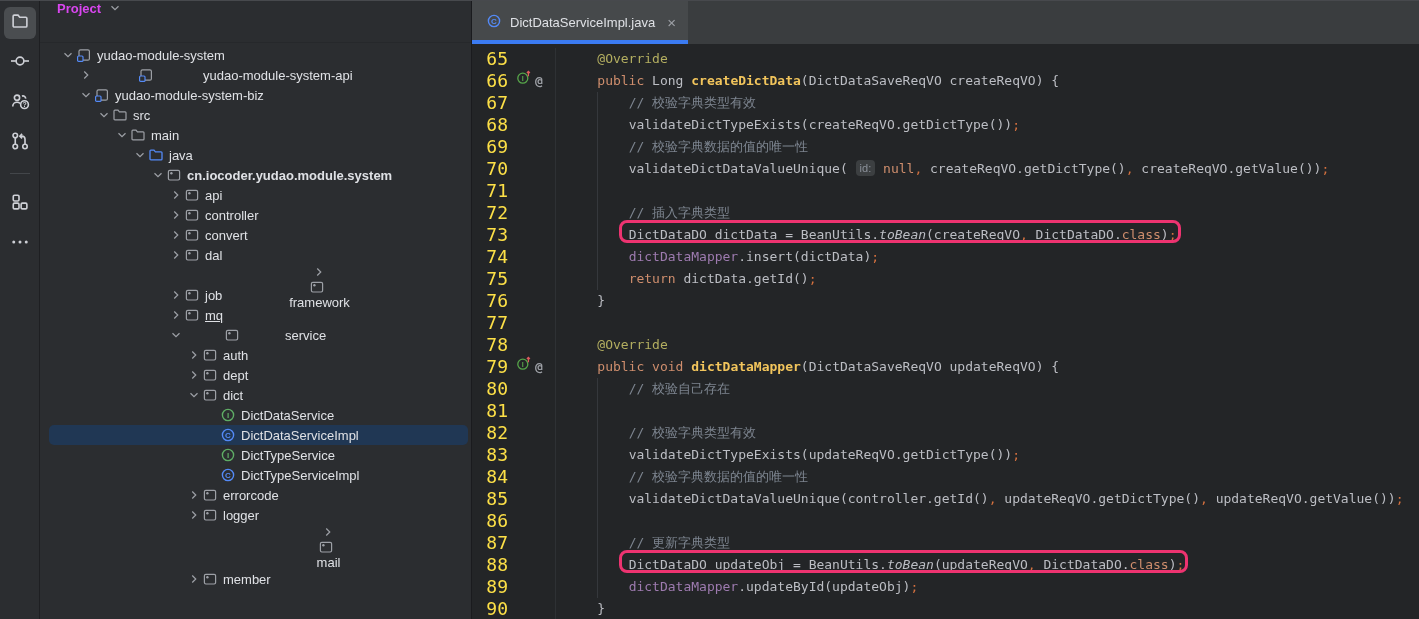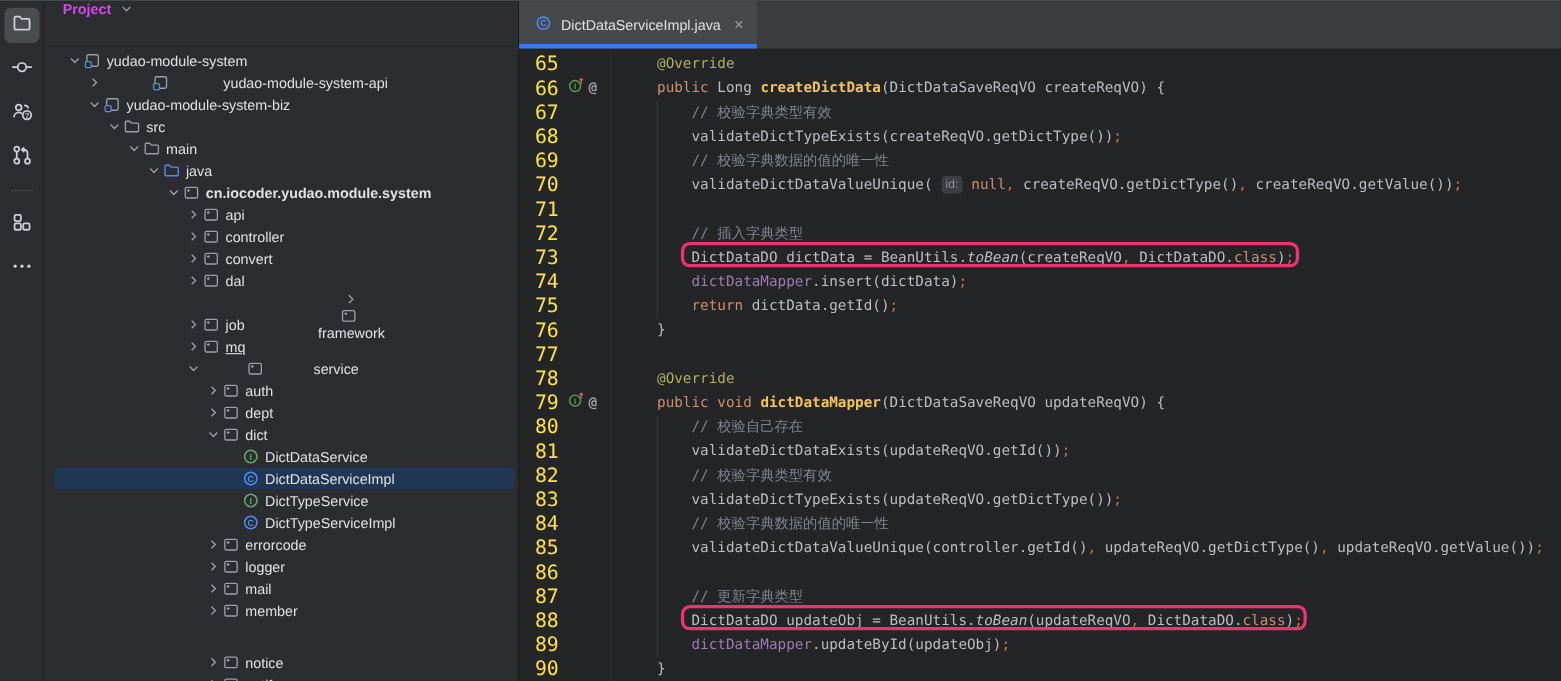--- a/index.html
+++ b/index.html
@@ -441,35 +441,35 @@
             </svg>
           </span>
           <span class="ticon">
             <svg width="16" height="16" viewBox="0 0 16 16">
               <rect x="2.4" y="3.4" width="11.2" height="9.6" rx="1.4" fill="none" stroke="#9da0a6" stroke-width="1.2"></rect>
               <circle cx="5.4" cy="6.2" r="1.2" fill="#9da0a6"></circle>
             </svg>
           </span>
           <span class="tlabel">logger</span>
         </div>
-        <div class="trow" style="padding-left: 145px;">
+        <div class="trow" style="padding-left: 145px; flex-direction: column;">
           <span class="tchev">
             <svg width="14" height="14" viewBox="0 0 16 16">
               <polyline points="6,4 10,8 6,12" fill="none" stroke="currentColor" stroke-width="1.4"></polyline>
             </svg>
           </span>
           <span class="ticon">
             <svg width="16" height="16" viewBox="0 0 16 16">
               <rect x="2.4" y="3.4" width="11.2" height="9.6" rx="1.4" fill="none" stroke="#9da0a6" stroke-width="1.2"></rect>
               <circle cx="5.4" cy="6.2" r="1.2" fill="#9da0a6"></circle>
             </svg>
           </span>
           <span class="tlabel">mail</span>
         </div>
-        <div class="trow" style="padding-left: 145px;">
+        <div class="trow" style="padding-left: 145px; margin-top: 24px;">
           <span class="tchev">
             <svg width="14" height="14" viewBox="0 0 16 16">
               <polyline points="6,4 10,8 6,12" fill="none" stroke="currentColor" stroke-width="1.4"></polyline>
             </svg>
           </span>
           <span class="ticon">
             <svg width="16" height="16" viewBox="0 0 16 16">
               <rect x="2.4" y="3.4" width="11.2" height="9.6" rx="1.4" fill="none" stroke="#9da0a6" stroke-width="1.2"></rect>
               <circle cx="5.4" cy="6.2" r="1.2" fill="#9da0a6"></circle>
             </svg>
@@ -552,21 +552,21 @@
         <div class="cline"><span class="lnum">76</span><span class="gut"></span><span class="ltext">    <span class="pl">}</span></span></div>
         <div class="cline"><span class="lnum">77</span><span class="gut"></span><span class="ltext"></span></div>
         <div class="cline"><span class="lnum">78</span><span class="gut"></span><span class="ltext">    <span class="ann">@Override</span></span></div>
         <div class="cline"><span class="lnum">79</span><span class="gut"><span><svg width="15" height="15" viewBox="0 0 15 15">
                 <circle cx="6.8" cy="8.2" r="5" fill="none" stroke="#57a64a" stroke-width="1.3"></circle>
                 <text x="6.8" y="11" font-size="7" text-anchor="middle" fill="#57a64a" font-family="Liberation Sans,sans-serif" font-weight="bold">I</text>
                 <line x1="12.4" y1="6.3" x2="12.4" y2="1.6" stroke="#db5c5c" stroke-width="1.3"></line>
                 <polyline points="10.9,3 12.4,1.5 13.9,3" fill="none" stroke="#db5c5c" stroke-width="1.3"></polyline>
               </svg></span><span class="gi-at">@</span></span><span class="ltext">    <span class="kw">public</span><span class="pl"> </span><span class="kw">void</span><span class="pl"> </span><span class="decl">dictDataMapper</span><span class="pl">(DictDataSaveReqVO updateReqVO) {</span></span></div>
         <div class="cline"><span class="lnum">80</span><span class="gut"></span><span class="ltext">        <span class="cmt">// 校验自己存在</span></span></div>
-        <div class="cline"><span class="lnum">81</span><span class="gut"></span><span class="ltext">        <span class="pl">validateDictDataExists(updateReqVO.getId())</span><span class="op">;</span></span></div>
+        <div class="cline"><span class="lnum">81</span><span class="gut"></span></div>
         <div class="cline"><span class="lnum">82</span><span class="gut"></span><span class="ltext">        <span class="cmt">// 校验字典类型有效</span></span></div>
         <div class="cline"><span class="lnum">83</span><span class="gut"></span><span class="ltext">        <span class="pl">validateDictTypeExists(updateReqVO.getDictType())</span><span class="op">;</span></span></div>
         <div class="cline"><span class="lnum">84</span><span class="gut"></span><span class="ltext">        <span class="cmt">// 校验字典数据的值的唯一性</span></span></div>
         <div class="cline"><span class="lnum">85</span><span class="gut"></span><span class="ltext">        <span class="pl">validateDictDataValueUnique(controller.getId()</span><span class="op">,</span><span class="pl"> updateReqVO.getDictType()</span><span class="op">,</span><span class="pl"> updateReqVO.getValue())</span><span class="op">;</span></span></div>
         <div class="cline"><span class="lnum">86</span><span class="gut"></span><span class="ltext"></span></div>
         <div class="cline"><span class="lnum">87</span><span class="gut"></span><span class="ltext">        <span class="cmt">// 更新字典类型</span></span></div>
         <div class="cline"><span class="lnum">88</span><span class="gut"></span><span class="ltext">        <span class="boxed"><span class="pl">DictDataDO updateObj = BeanUtils.</span><span class="ital">toBean</span><span class="pl">(updateReqVO</span><span class="op">,</span><span class="pl"> DictDataDO.</span><span class="kw">class</span><span class="pl">)</span><span class="op">;</span></span></span></div>
         <div class="cline"><span class="lnum">89</span><span class="gut"></span><span class="ltext">        <span class="fld">dictDataMapper</span><span class="pl">.updateById(updateObj)</span><span class="op">;</span></span></div>
         <div class="cline"><span class="lnum">90</span><span class="gut"></span><span class="ltext">    <span class="pl">}</span></span></div>
         <div class="iguide" style="left: 125.28px; top: 48px; height: 198px;"></div>

